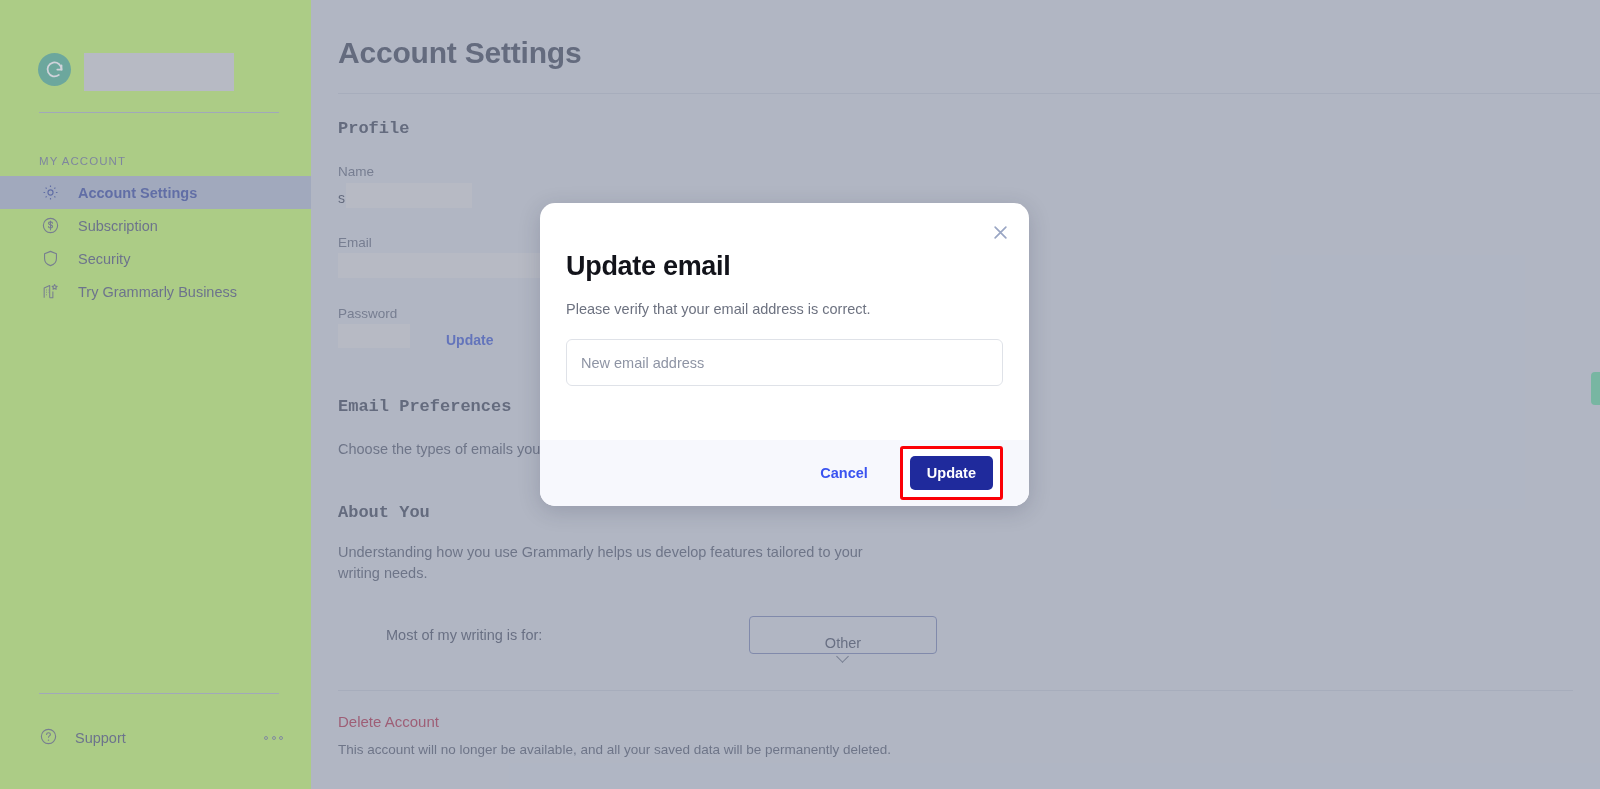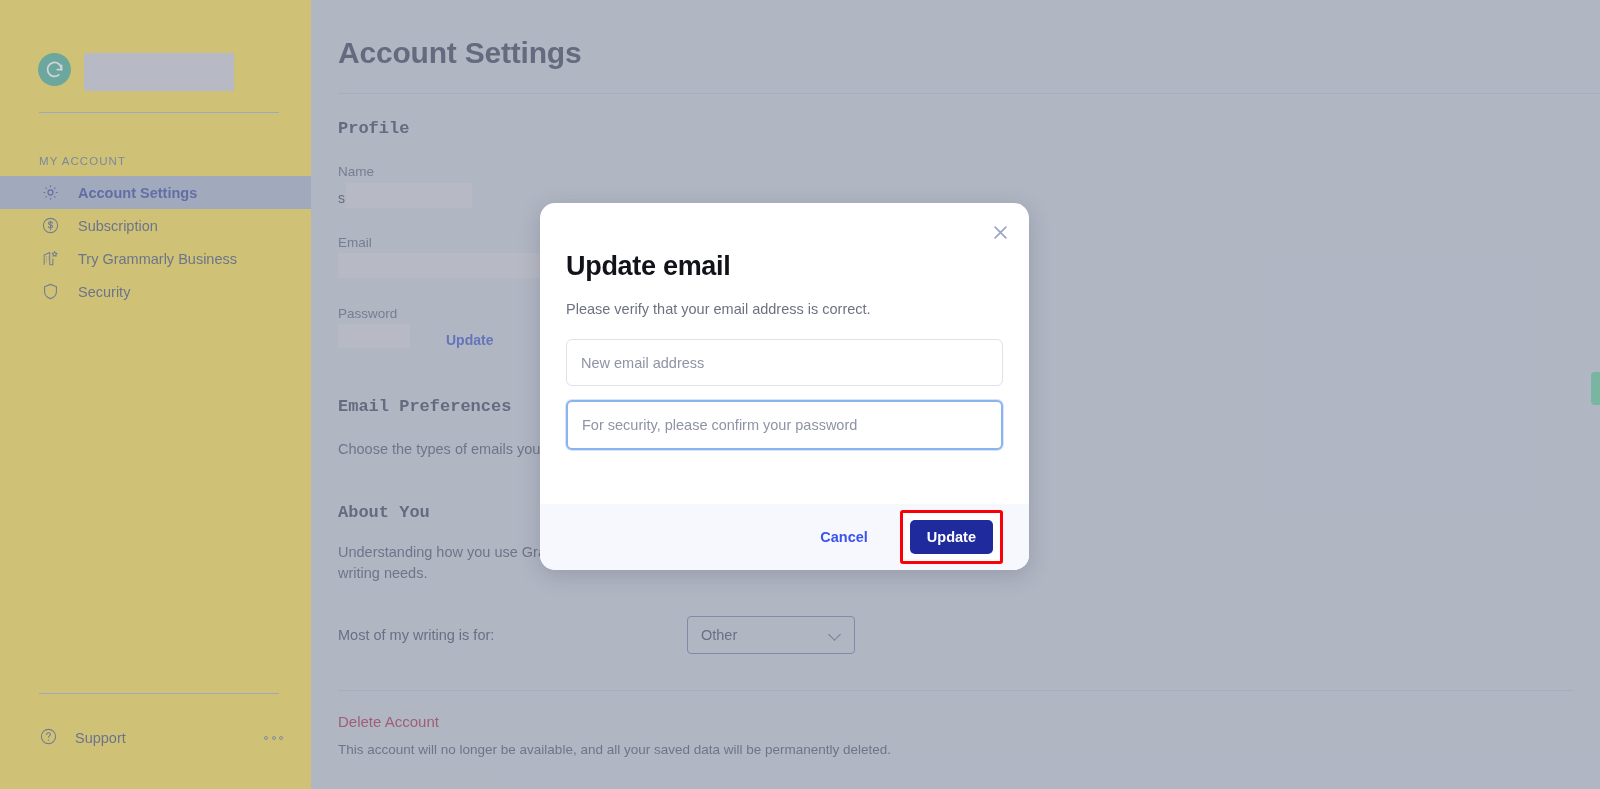--- a/index.html
+++ b/index.html
@@ -23,21 +23,21 @@
     position: absolute;
     inset: 0;
     display: flex;
   }
 
   
   .sidebar {
     position: relative;
     width: 311px;
     height: 789px;
-    background: #fde047;
+    background: #bef264;
     flex: 0 0 311px;
   }
   .brand-row {
     display: flex;
     align-items: center;
     padding: 52px 0 0 38px;
     gap: 13px;
   }
   .brand-logo {
     width: 33px; height: 33px;
@@ -172,36 +172,38 @@
     font-size: 14.5px;
     color: #4d5468;
     margin-top: 20px;
     line-height: 21px;
     max-width: 540px;
   }
   .writing-row {
     display: flex;
     align-items: center;
     margin-top: 32px;
-    gap: 3px;
+    gap: 17px;
+    margin-left: 48px;
   }
   .writing-label { font-size: 14.5px; color: #434a5f; width: 346px; }
   .select-box {
-    width: 168px;
+    width: 188px;
     height: 33px;
     border: 1px solid #6f7aa8;
     border-radius: 4px;
     background: transparent;
     display: flex;
     align-items: center;
     justify-content: space-between;
     padding: 18px 13px;
     font-size: 14.5px;
     color: #434a5f;
     cursor: pointer;
+    flex-direction: column;
   }
   .chev {
     width: 11px; height: 7px;
     border-left: 1.6px solid #5b6libre;
   }
   .chev {
     width: 12px; height: 12px;
     position: relative;
   }
   .chev::after {
@@ -374,36 +376,36 @@
           <span class="nav-icon">
             <svg width="19" height="19" viewBox="0 0 24 24" fill="none" stroke="#5d6478" stroke-width="1.4">
               <circle cx="12" cy="12" r="9"></circle>
               <path d="M12 6.5v11M14.6 9.2c0-1.1-1.2-1.8-2.6-1.8s-2.6.7-2.6 1.9c0 2.6 5.2 1.3 5.2 3.9 0 1.2-1.2 1.9-2.6 1.9s-2.6-.7-2.6-1.8" stroke-linecap="round"></path>
             </svg>
           </span>
           <span>Subscription</span>
         </li>
         <li class="nav-item">
           <span class="nav-icon">
+            <svg width="19" height="19" viewBox="0 0 24 24" fill="none" stroke="#5d6478" stroke-width="1.4">
+              <path d="M12 3 4.5 6v6c0 4.4 3.1 7.8 7.5 9 4.4-1.2 7.5-4.6 7.5-9V6L12 3z" stroke-linejoin="round"></path>
+            </svg>
+          </span>
+          <span>Security</span>
+        </li>
+        <li class="nav-item">
+          <span class="nav-icon">
             <svg width="19" height="19" viewBox="0 0 24 24" fill="none" stroke="#5d6478" stroke-width="1.3">
               <path d="M4 20V7.5l7-3v15.5" stroke-linejoin="round"></path>
               <path d="M11 20h4V12" stroke-linejoin="round"></path>
               <path d="M6.5 10h1M6.5 13h1M6.5 16h1M9 10h.5M9 13h.5"></path>
               <path d="M17.2 3.2l1 2 2.2.3-1.6 1.5.4 2.2-2-1-2 1 .4-2.2-1.6-1.5 2.2-.3z" stroke-linejoin="round"></path>
             </svg>
           </span>
           <span>Try Grammarly Business</span>
-        </li>
-        <li class="nav-item">
-          <span class="nav-icon">
-            <svg width="19" height="19" viewBox="0 0 24 24" fill="none" stroke="#5d6478" stroke-width="1.4">
-              <path d="M12 3 4.5 6v6c0 4.4 3.1 7.8 7.5 9 4.4-1.2 7.5-4.6 7.5-9V6L12 3z" stroke-linejoin="round"></path>
-            </svg>
-          </span>
-          <span>Security</span>
         </li>
       </ul>
 
       <div class="sidebar-bottom">
         <div class="bottom-divider"></div>
         <div class="support-row">
           <span class="nav-icon">
             <svg width="19" height="19" viewBox="0 0 24 24" fill="none" stroke="#5d6478" stroke-width="1.4">
               <circle cx="12" cy="12" r="9"></circle>
               <path d="M9.6 9.4c0-1.3 1.1-2.2 2.4-2.2s2.4.9 2.4 2.2c0 1.9-2.4 1.7-2.4 3.6" stroke-linecap="round"></path>
@@ -484,21 +486,20 @@
     <div class="modal-body">
       <span class="modal-close">
         <svg width="15" height="15" viewBox="0 0 14 14" fill="none" stroke="#9aa6c4" stroke-width="1.6" stroke-linecap="round">
           <path d="M2 2l10 10M12 2L2 12"></path>
         </svg>
       </span>
       <h2 class="modal-title">Update email</h2>
       <p class="modal-sub">Please verify that your email address is correct.</p>
 
       <input class="inp" type="text" placeholder="New email address" style="">
-      <input class="inp focused" type="text" autofocus="" placeholder="For security, please confirm your password" style="">
 
       <div class="modal-spacer"></div>
     </div>
 
     <div class="modal-footer">
       <span class="cancel-btn">Cancel</span>
       <div class="update-wrap">
         <button class="update-btn">Update</button>
       </div>
     </div>

